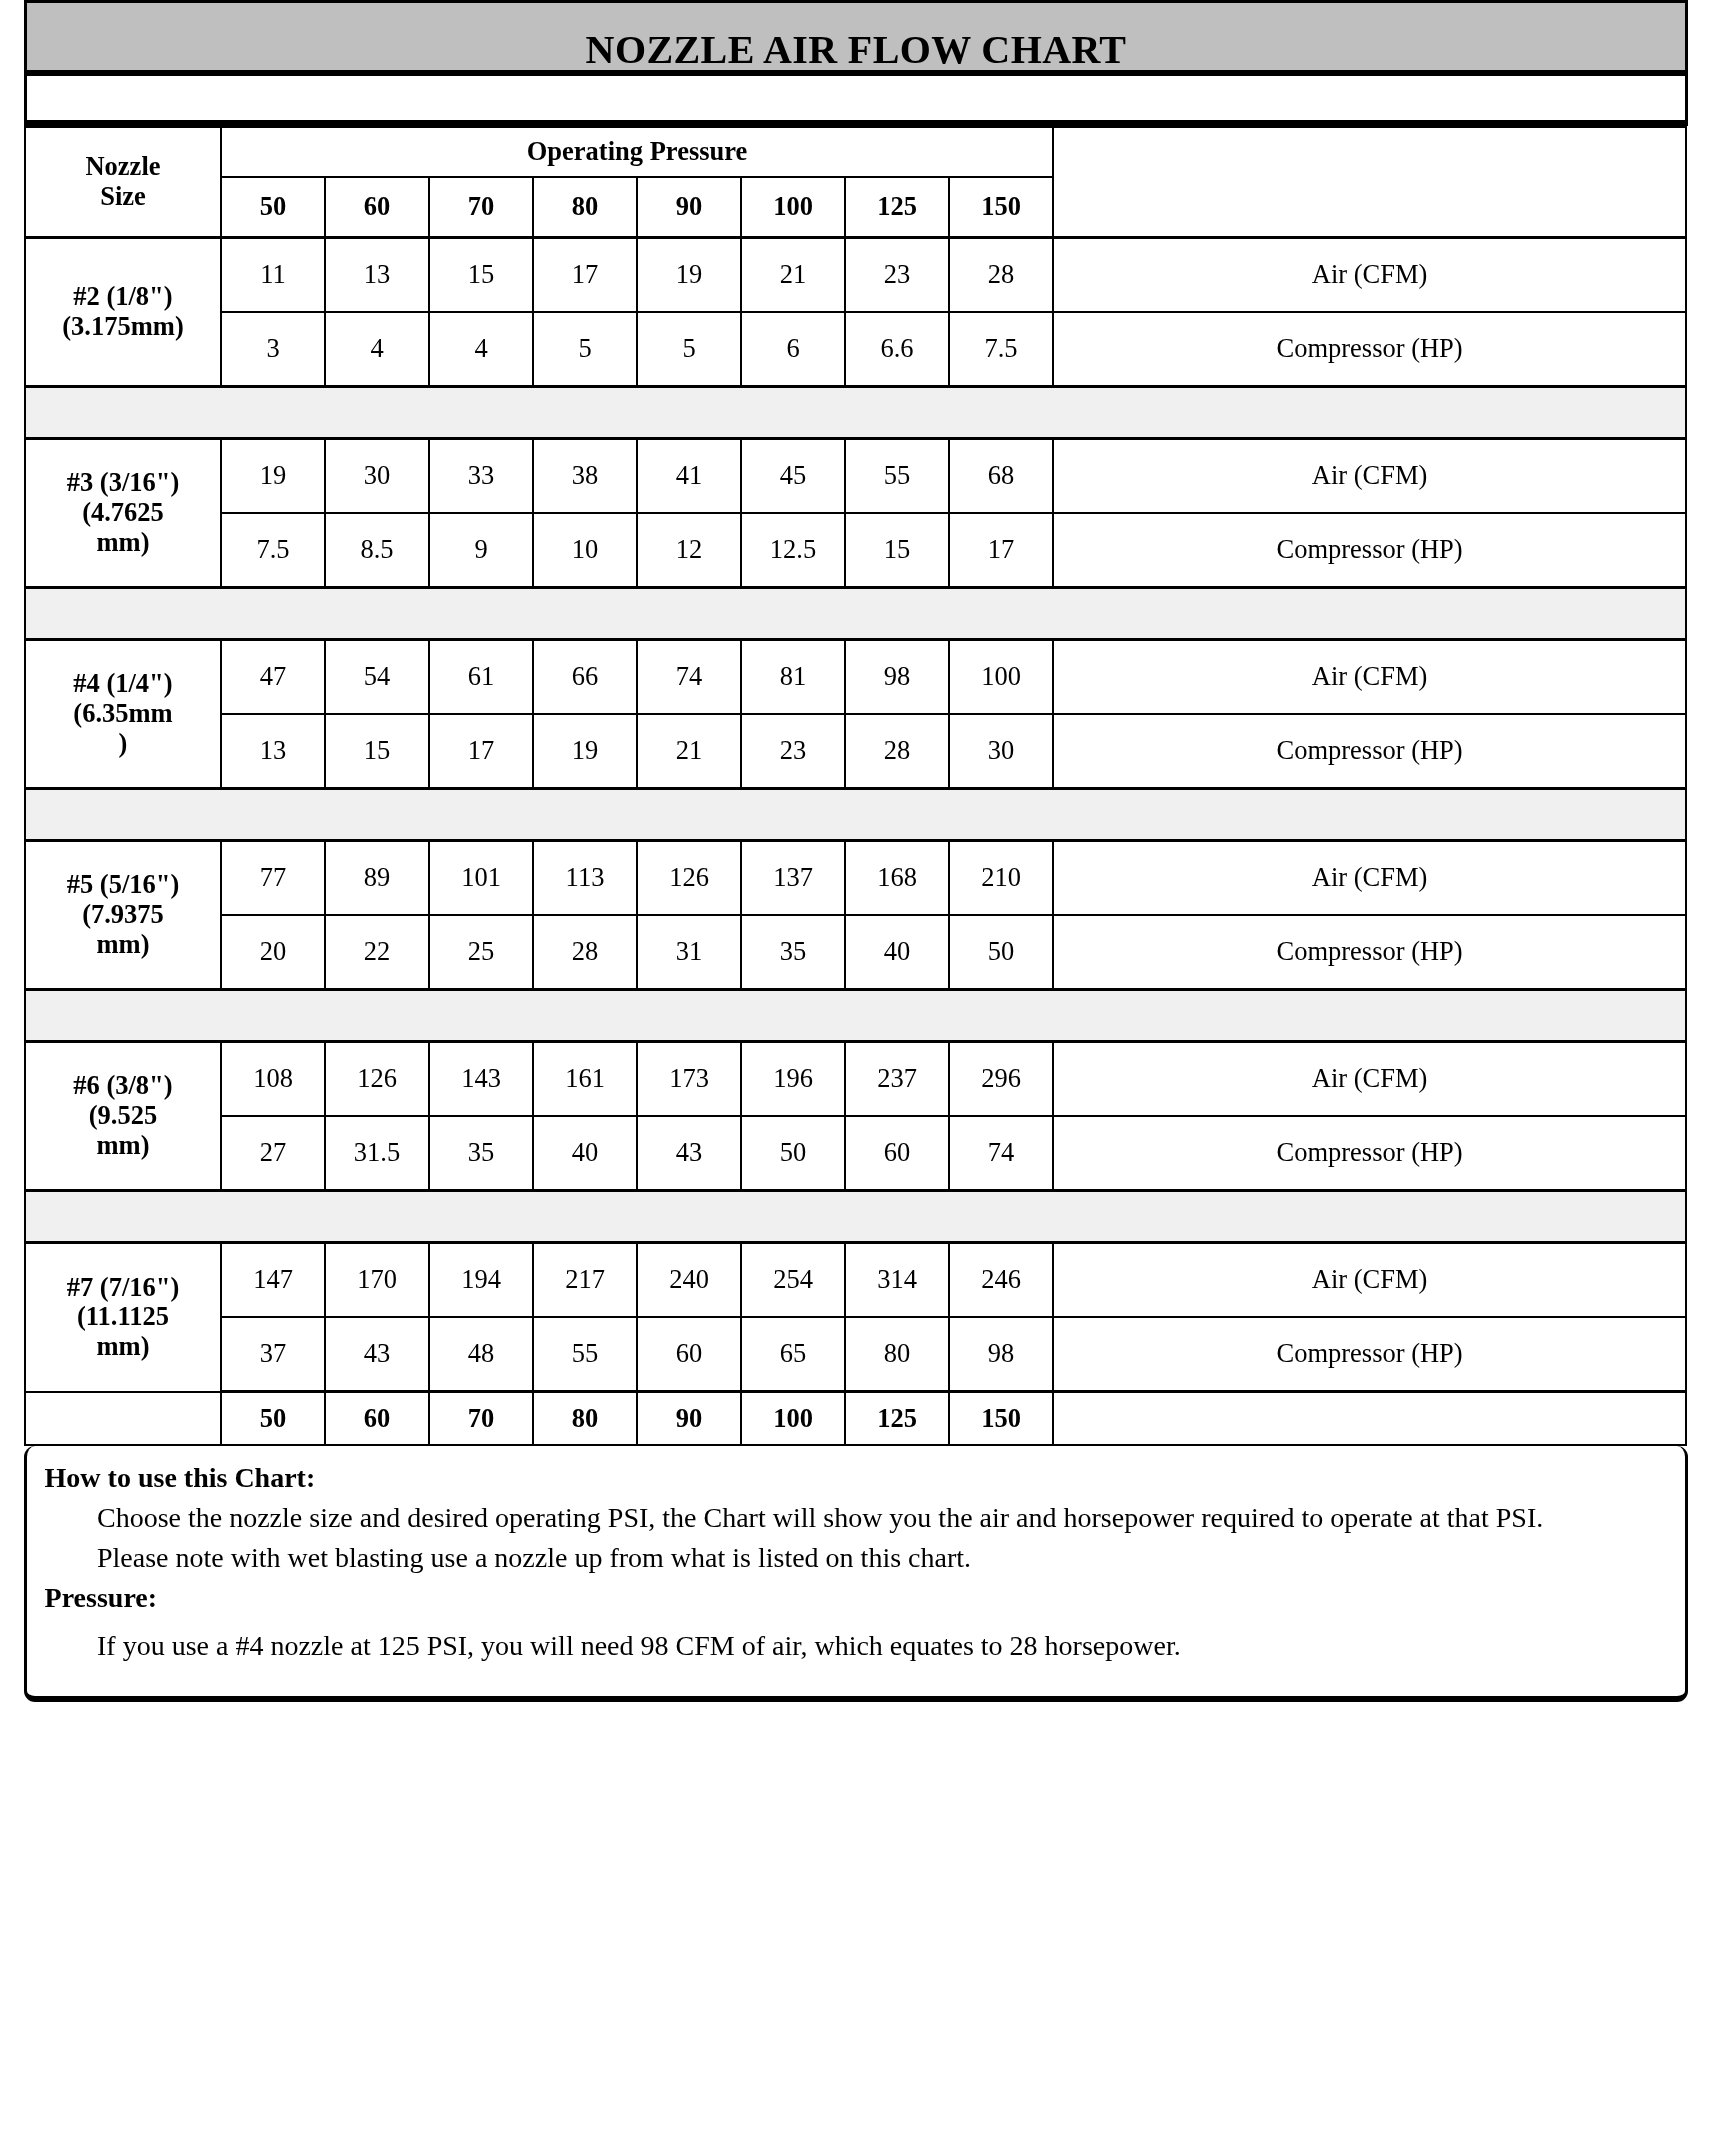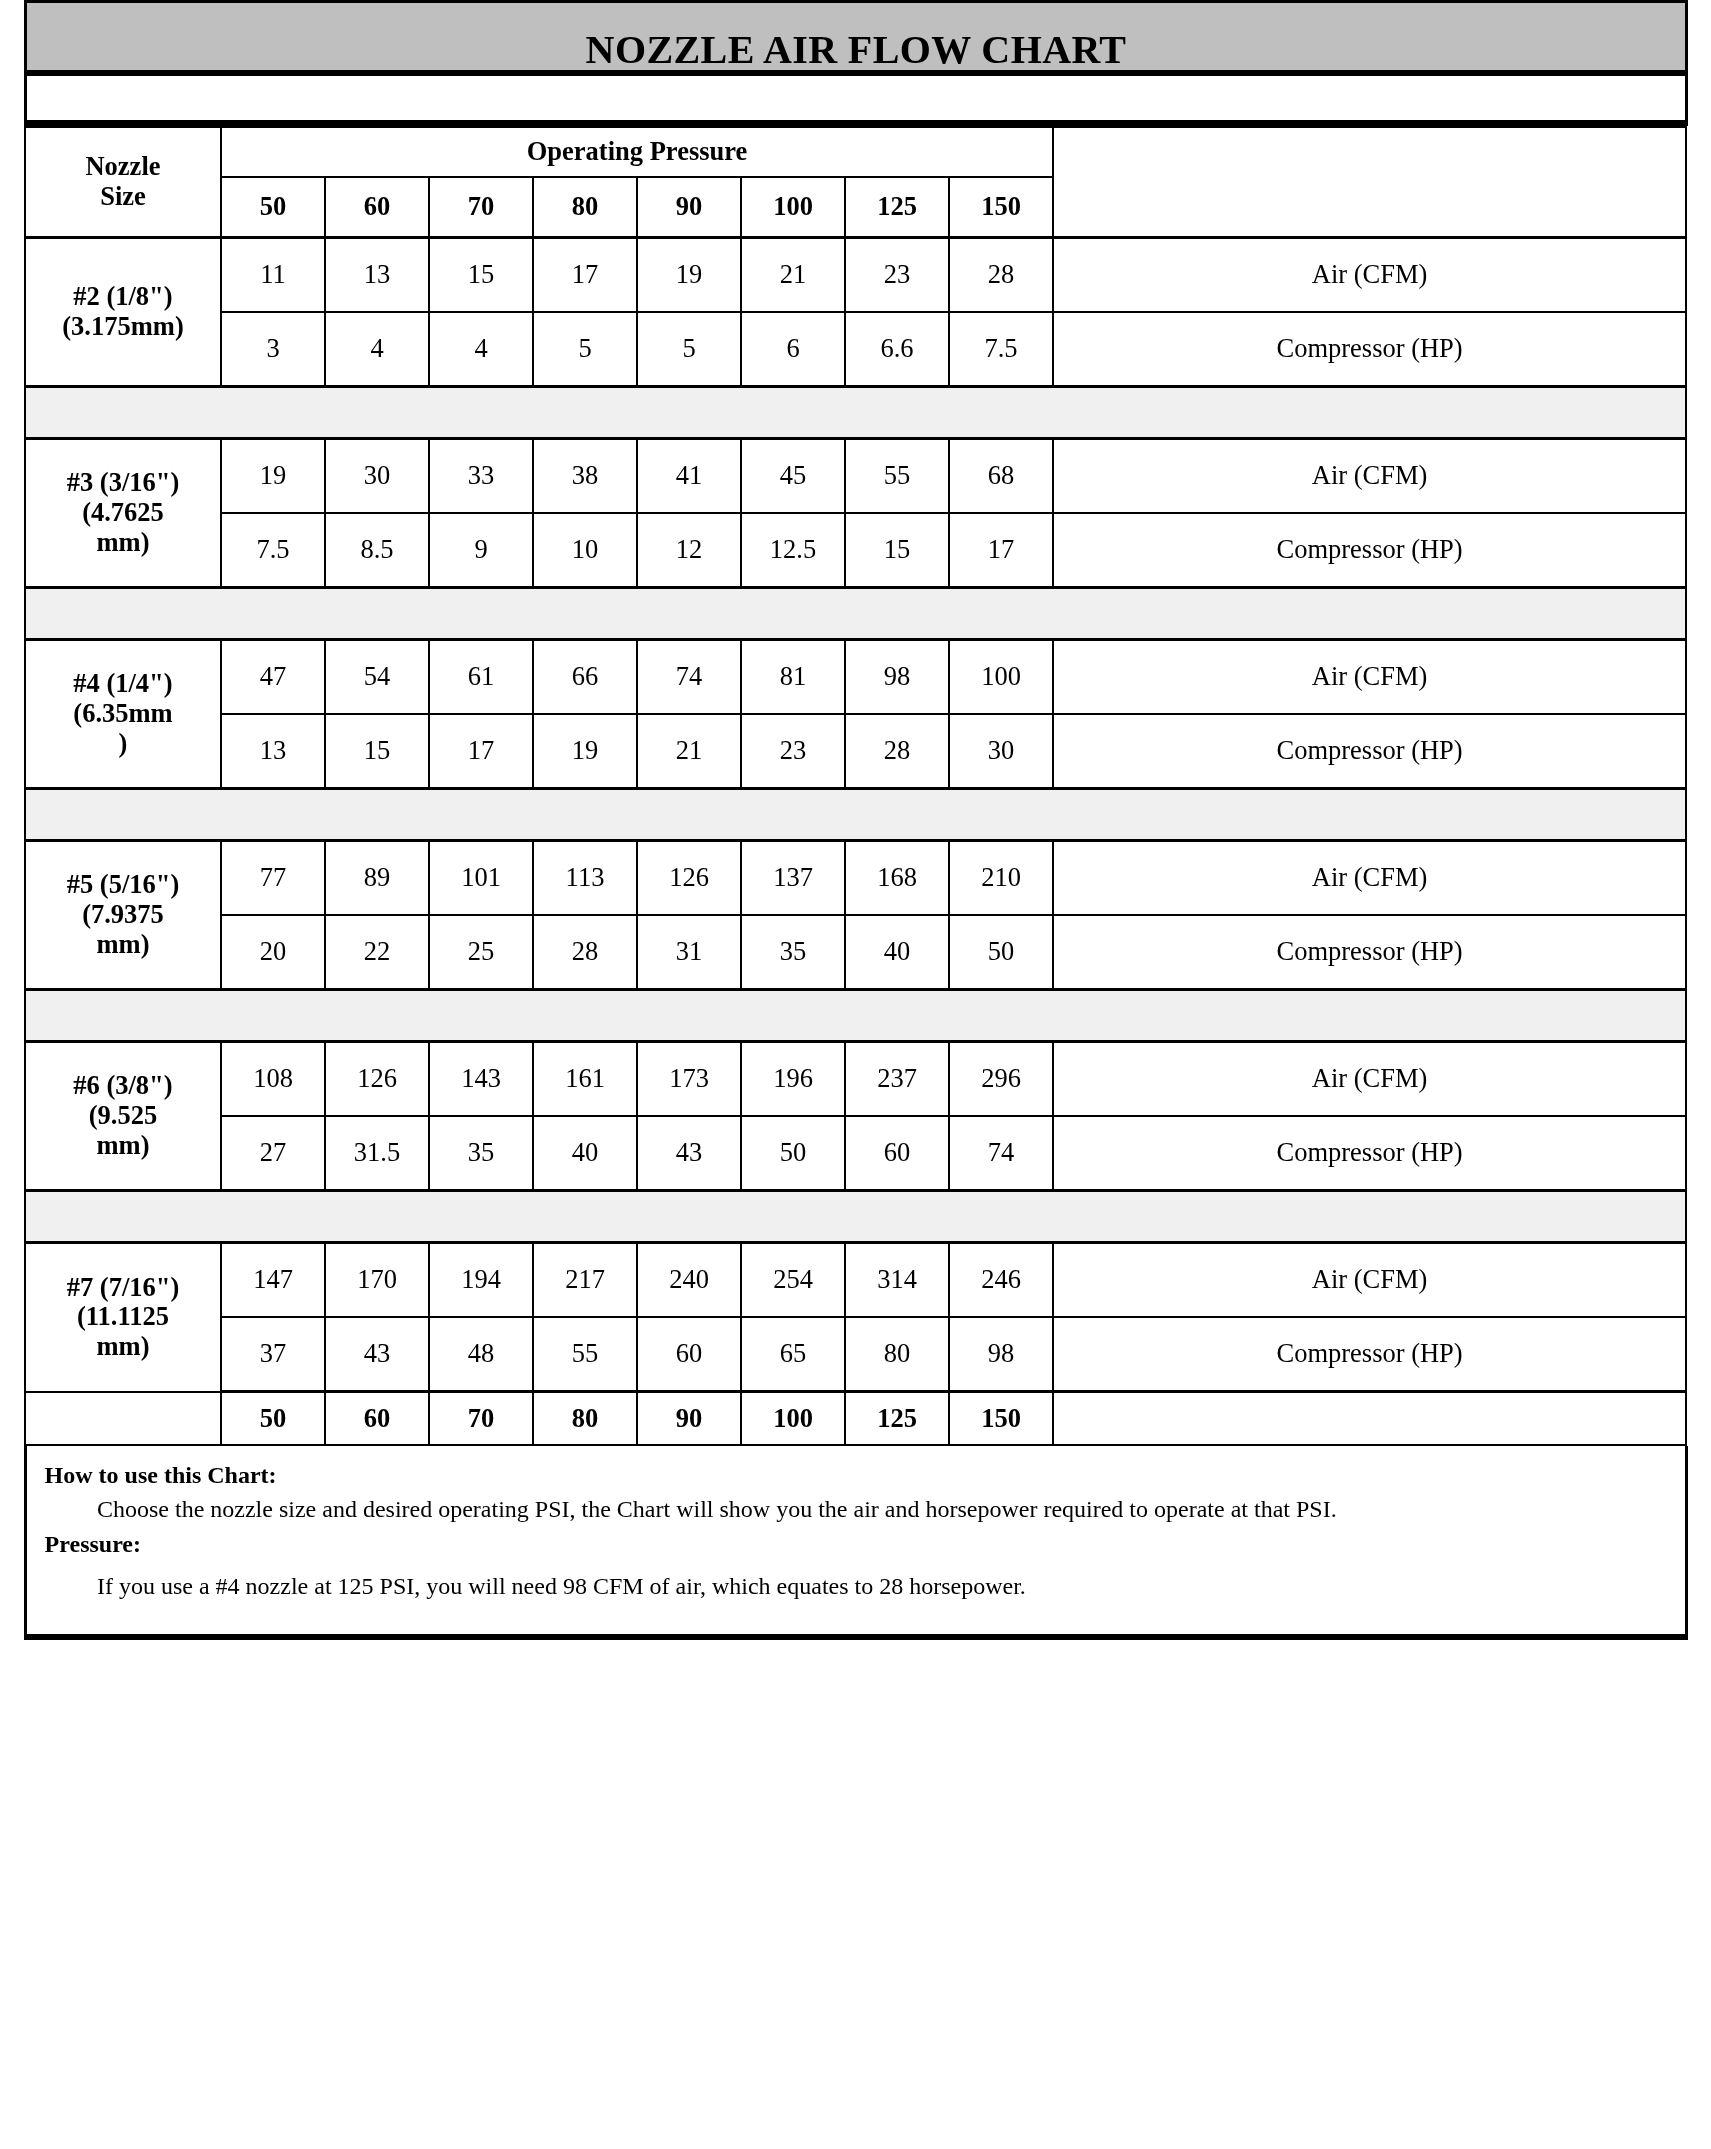--- a/index.html
+++ b/index.html
@@ -145,22 +145,23 @@
   }
 
   
   .notes {
     border-left: 3.5px solid #000000;
     border-right: 3.5px solid #000000;
     border-bottom: 6.2px solid #000000;
     box-sizing: border-box;
     background: #ffffff;
     padding: 12.4px 17.6px 30px 17.6px;
-    font-size: 24px;
+    font-size: 28px;
     line-height: 1.42;
+    border-radius: 11px;
   }
   .notes .hdr {
     font-weight: bold;
   }
   .notes p {
     margin: 0;
   }
   .notes p.indent { padding-left: 4.4px; margin-left: 48px; }
   .notes .spacer-line { height: 8.8px; }
 </style>
@@ -368,19 +369,20 @@
           <td class="ft-psi">125</td>
           <td class="ft-psi">150</td>
           <td class="ft-blank"></td>
         </tr>
       </tbody>
   </table>
 
   <div class="notes">
     <p class="hdr">How to use this Chart:</p>
     <p class="indent">Choose the nozzle size and desired operating PSI, the Chart will show you the air and horsepower required to operate at that PSI.</p>
+    <p class="indent">Please note with wet blasting use a nozzle up from what is listed on this chart.</p>
     <p class="hdr">Pressure:</p>
     <div class="spacer-line"></div>
     <p class="indent">If you use a #4 nozzle at 125 PSI, you will need 98 CFM of air, which equates to 28 horsepower.</p>
   </div>
 
 </div>
 
 
 </body></html>

